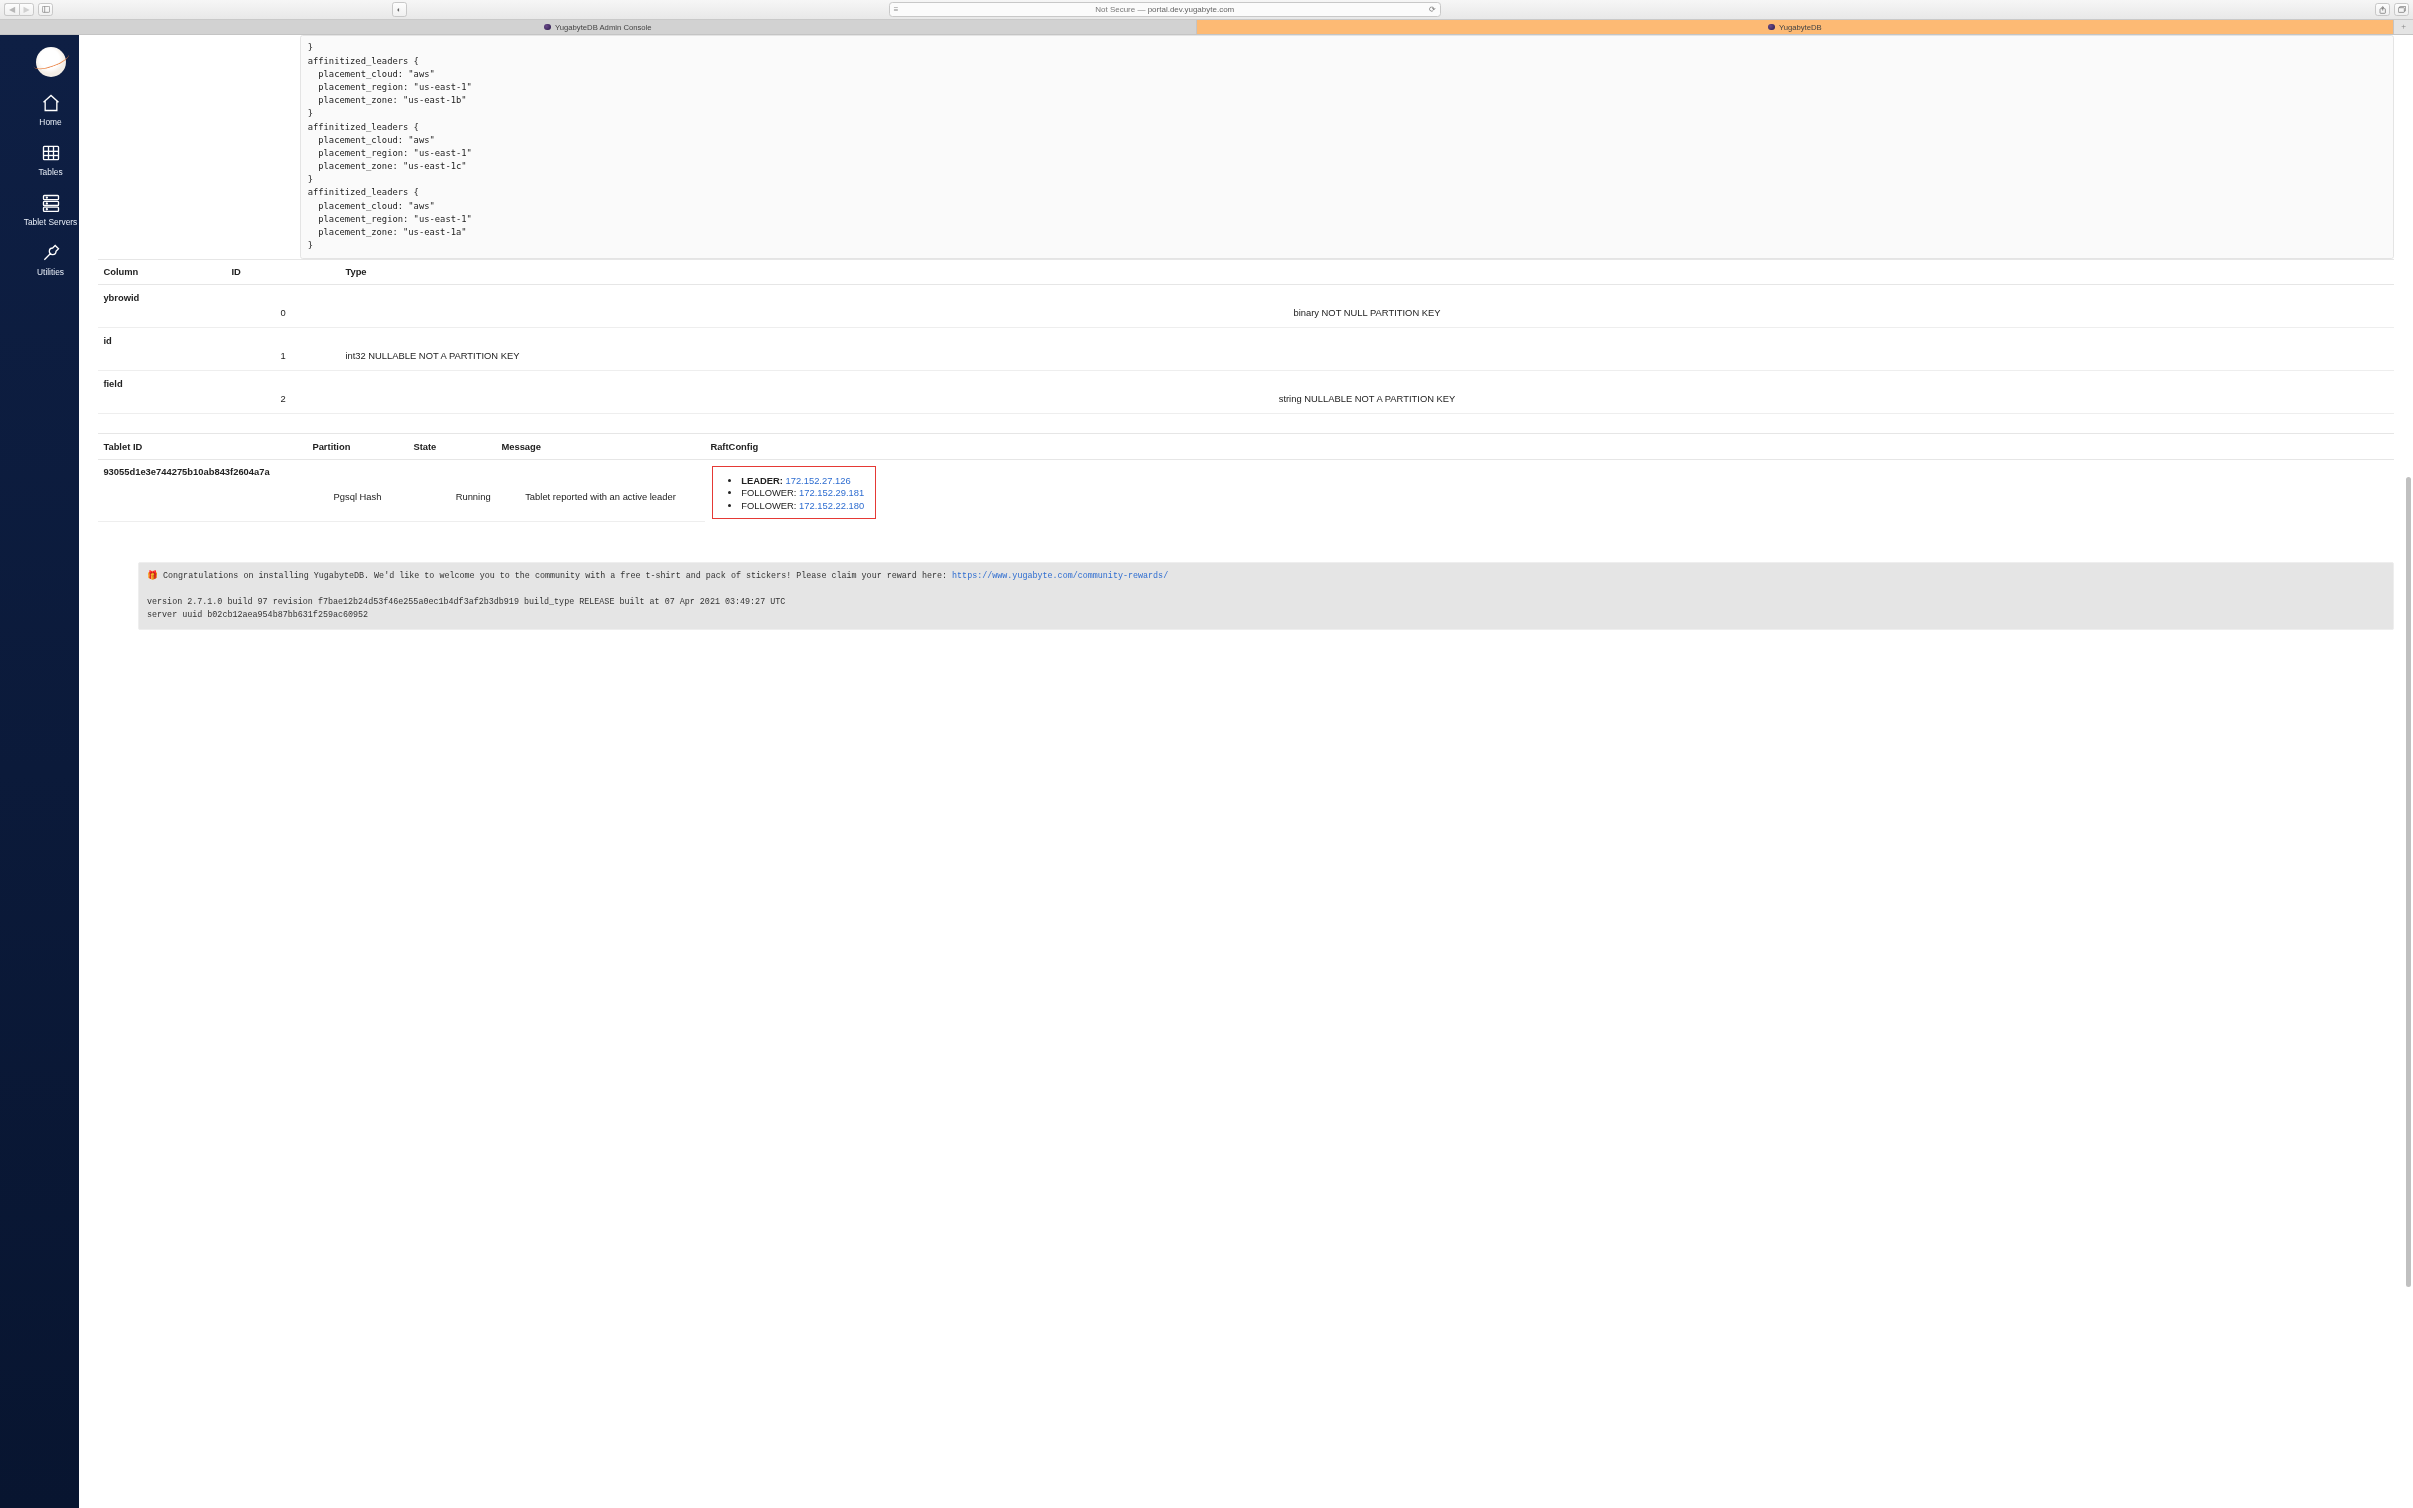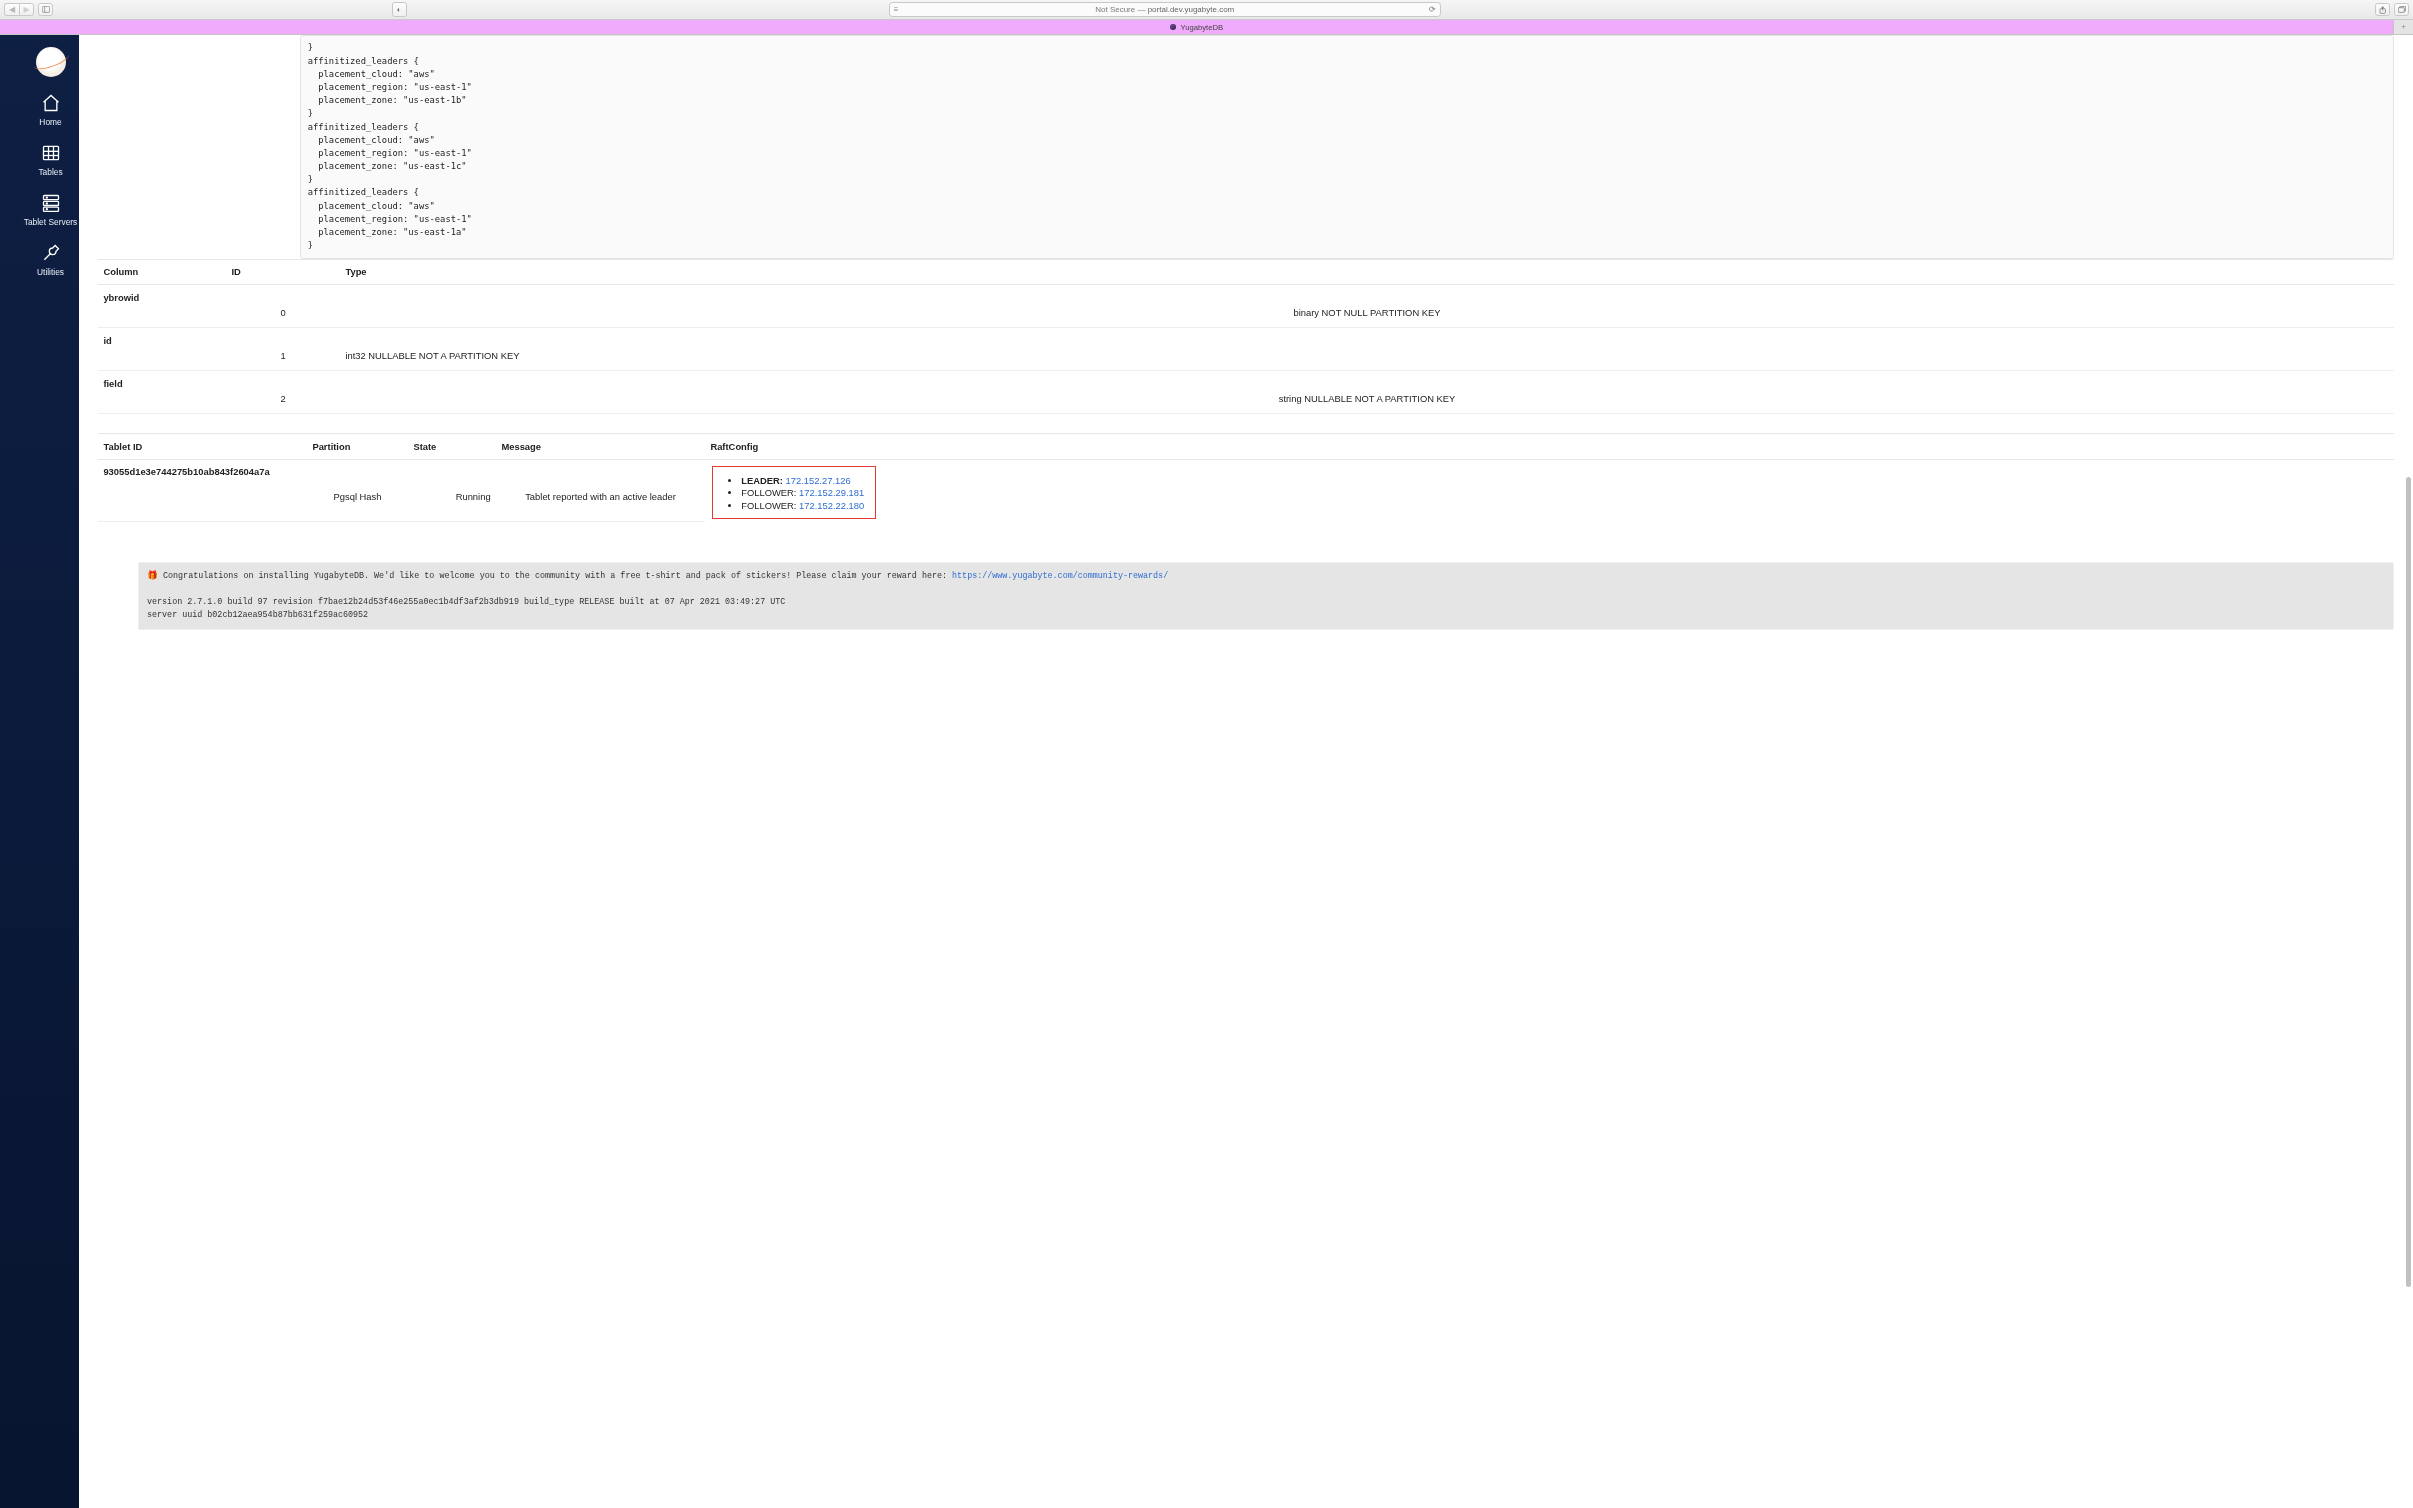--- a/index.html
+++ b/index.html
@@ -55,21 +55,21 @@
     background: #dcdcdc;
     border-bottom:0.7px solid #c4c4c4;
     display:flex;
     font-size:7.7px;
   }
   .tab {
     flex:1;
     display:flex; align-items:center; justify-content:center; gap:4px;
     border-right:0.7px solid #c4c4c4;
     color:#444;
-    background:#f0abfc;
+    background:#fdba74;
   }
   .tab.active { background:#d2d2d2; }
   .tab .dot {
     width:6.7px;height:6.7px;border-radius:50%;
     background:radial-gradient(circle at 35% 35%, #6a4a8a, #2a1a4a);
     display:inline-block;
   }
   .newtab {
     width:19px; display:flex; align-items:center; justify-content:center;
     color:#888; background:#e4e4e4;
@@ -207,20 +207,24 @@
   </div>
   <div class="nav-btn enabled">
     <svg width="8" height="7.4" viewBox="0 0 12 11">
         <rect x="2.5" y="0.5" width="9" height="7" rx="1" fill="none" stroke="#666"></rect>
         <rect x="0.5" y="2.5" width="9" height="7" rx="1" fill="#f5f5f5" stroke="#666"></rect>
       </svg>
   </div>
 </div>
 
 <div class="tab-bar">
+  <div class="tab active">
+    <span class="dot"></span>
+    <span>YugabyteDB Admin Console</span>
+  </div>
   <div class="tab">
     <span class="dot"></span>
     <span>YugabyteDB</span>
   </div>
   <div class="newtab">＋</div>
 </div>
 
 <div class="app">
   <nav class="sidebar">
     <div class="logo"></div>

